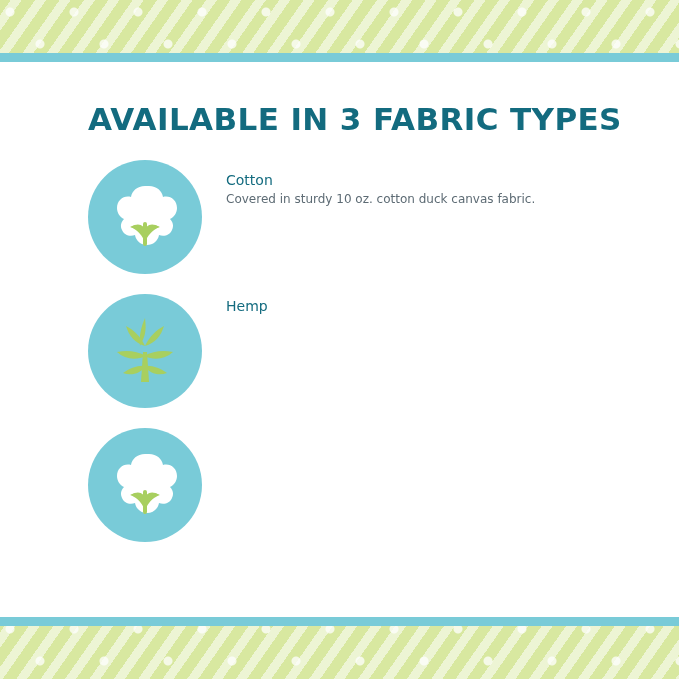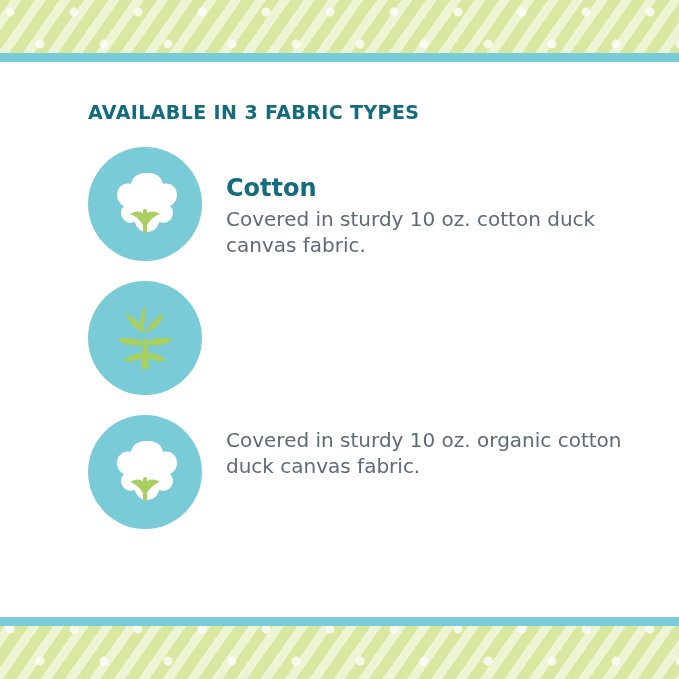--- a/index.html
+++ b/index.html
@@ -70,21 +70,21 @@
     position: absolute;
     left: 0;
     top: 62px;
     width: 679px;
     height: 555px;
     box-sizing: border-box;
     padding: 28px 40px 0 88px;
   }
   .headline {
     color: #136b7f;
-    font-size: 19px;
+    font-size: 31px;
     font-weight: bold;
     letter-spacing: 0.4px;
     margin: 12px 0 22px 0;
     line-height: 1.1;
   }
   .item {
     display: flex;
     align-items: flex-start;
     margin-bottom: 18px;
   }
@@ -102,28 +102,28 @@
     position: absolute;
     left: 0;
     top: 0;
   }
   .item-text {
     flex: 1 1 auto;
     padding-top: 14px;
   }
   .item-title {
     color: #136b7f;
-    font-size: 24px;
-    font-weight: bold;
-    margin: 16px 0 4px 0;
+    font-size: 14px;
+    font-weight: normal;
+    margin: 0 0 4px 0;
     line-height: 1.15;
   }
   .item-desc {
     color: #5d6b74;
-    font-size: 20px;
+    font-size: 12px;
     line-height: 1.3;
     margin: 0;
     max-width: 400px;
   }
   .item-hemp .item-text { padding-top: 6px; }
   .item-hemp .item-desc { max-width: 395px; }
 </style>
 </head>
 <body>
 
@@ -165,36 +165,36 @@
             <path d="M57 52c4-9 11-16 19-20-3 10-9 17-19 20z"></path>
             <path d="M58 62c-9-5-19-6-29-4 8 7 18 9 29 4z"></path>
             <path d="M56 62c9-5 19-6 29-4-8 7-18 9-29 4z"></path>
             <path d="M58 72c-8-1-16 2-23 7 8 3 17 1 23-7z"></path>
             <path d="M56 72c8-1 16 2 23 7-8 3-17 1-23-7z"></path>
             <path d="M55 58h4l2 30h-8z"></path>
           </g>
         </svg>
       </div>
       <div class="item-text">
+        <h2 class="item-title">Hemp</h2>
       </div>
     </div>
 
     <div class="item item-organic">
       <div class="item-icon">
         <svg width="114" height="114" viewBox="0 0 114 114" aria-hidden="true">
           <g>
             <path d="M57 26c-8 0-13 5-14 11-7-2-14 3-14 11 0 5 3 9 7 11-3 3-4 7-2 11 2 5 8 7 13 5 1 6 6 10 12 10s11-4 12-10c5 2 11 0 13-5 2-4 1-8-2-11 4-2 7-6 7-11 0-8-7-13-14-11-1-6-6-11-14-11-1 0-2 0-3 0z" fill="#ffffff"></path>
             <path d="M57 84c0-9-6-15-15-17 8-4 15-1 15 6 0-7 7-10 15-6-9 2-15 8-15 17z" fill="#a8cf5f"></path>
             <path d="M57 84c-2-9-7-13-14-17 7-5 14-2 14 5 0-7 7-10 14-5-7 4-12 8-14 17z" fill="#a8cf5f"></path>
             <rect x="55" y="62" width="4" height="24" rx="2" fill="#a8cf5f"></rect>
           </g>
         </svg>
       </div>
       <div class="item-text">
-        <p class="item-desc">Covered in sturdy 10 oz. organic cotton duck canvas fabric.</p>
       </div>
     </div>
 
   </div>
 
   <div class="band band-bottom">
     <div class="stripes"></div>
     <div class="dots"></div>
     <div class="band-edge"></div>
   </div>

